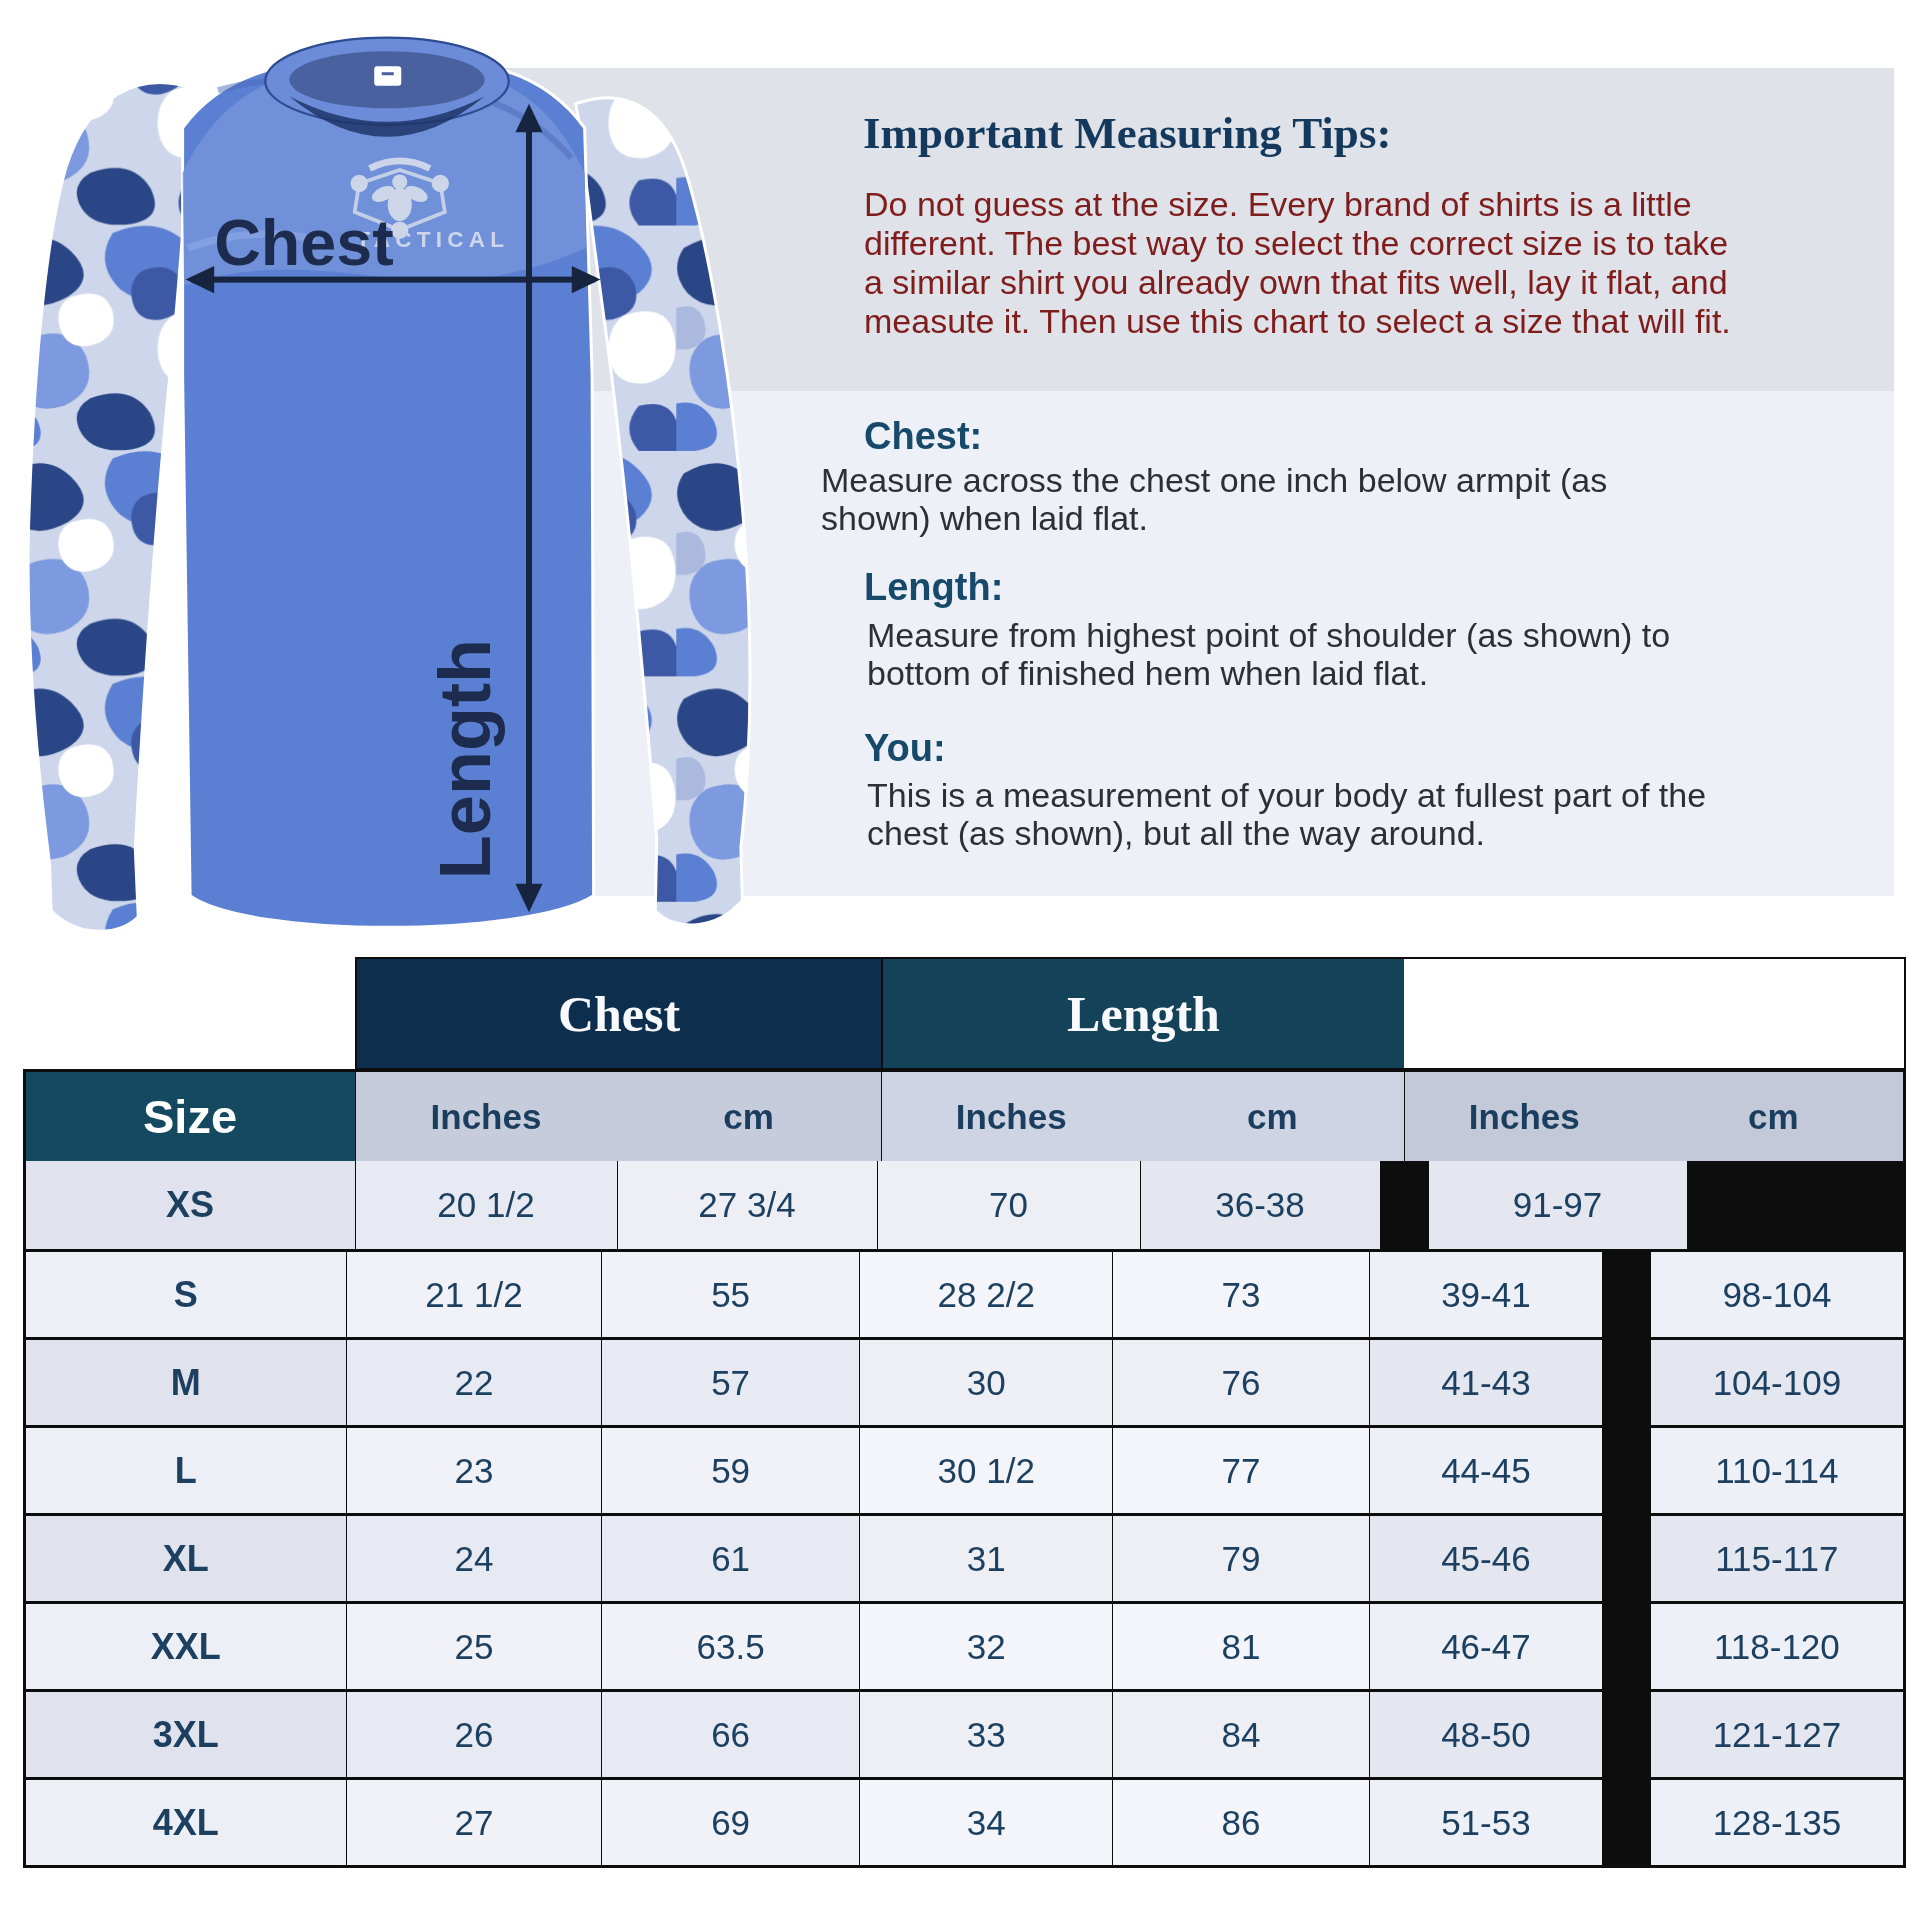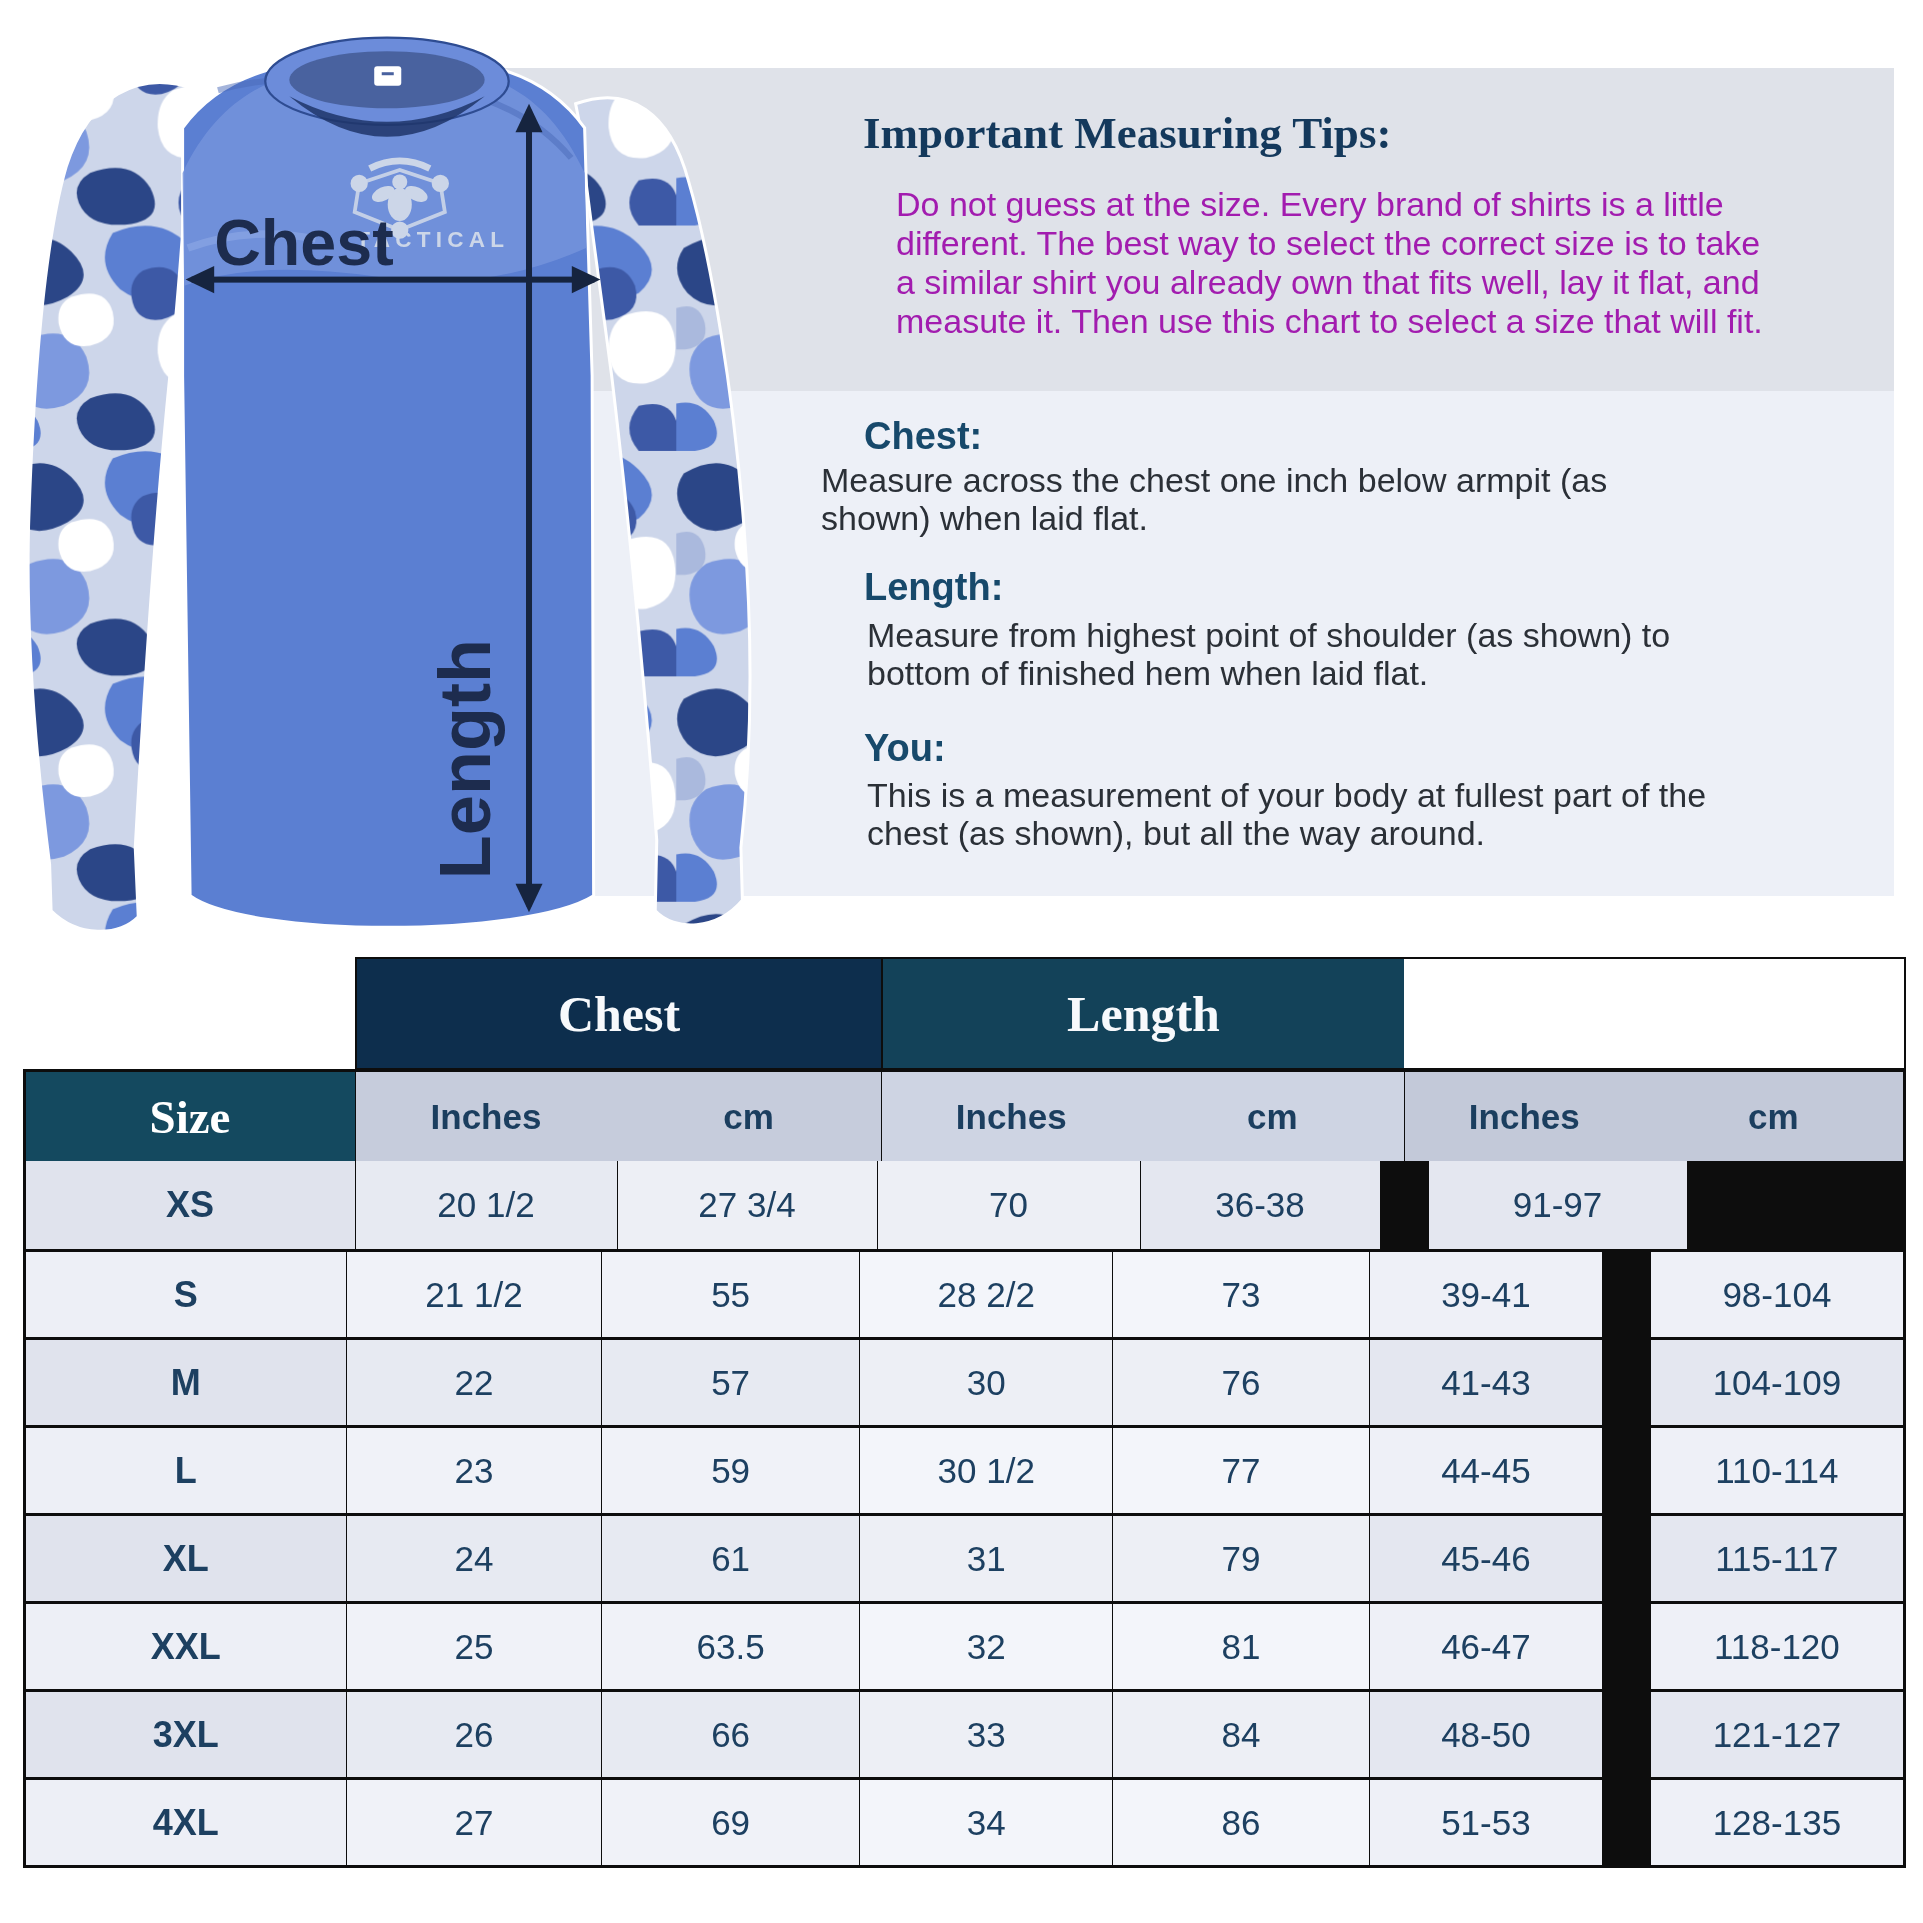--- a/index.html
+++ b/index.html
@@ -5,21 +5,21 @@
   html,body{margin:0;padding:0;background:#ffffff;}
   body{width:1924px;height:1924px;position:relative;overflow:hidden;
        font-family:"Liberation Sans","DejaVu Sans",sans-serif;}
   .abs{position:absolute;}
   
   #panel-intro{left:481px;top:68px;width:1413px;height:323px;background:#dfe2e9;}
   #panel-details{left:481px;top:391px;width:1413px;height:505px;background:#edf0f7;}
   
   .tips-title{left:863px;top:107px;width:1022px;font-family:"Liberation Serif","DejaVu Serif",serif;
               font-weight:bold;font-size:45px;color:#14395c;}
-  .tips-intro{left:864px;top:185px;width:1014px;font-size:34px;line-height:39px;color:#a21caf;white-space:pre-line;margin-left:32px;}
+  .tips-intro{left:864px;top:185px;width:1014px;font-size:34px;line-height:39px;color:#7f1d1d;white-space:pre-line;}
   .tip-head{width:751px;font-size:38px;font-weight:bold;color:#17496b;}
   .tip-body{width:1014px;font-size:34px;line-height:38px;color:#2b3037;white-space:pre-line;}
   #tip-head-chest{left:864px;top:415px;} #tip-body-chest{left:821px;top:461px;}
   #tip-head-length{left:864px;top:566px;} #tip-body-length{left:867px;top:616px;}
   #tip-head-you{left:864px;top:727px;} #tip-body-you{left:867px;top:776px;}
   
   #shirt{left:0;top:0;width:789px;height:962px;}
   
   #trow1{left:355px;top:957px;width:1551px;height:113px;display:flex;border:2.3px solid #0d0d0d;box-sizing:border-box;}
   #trow1 .g{flex:0 0 auto;display:flex;align-items:center;justify-content:center;box-sizing:border-box;
@@ -32,21 +32,21 @@
   .trow.sub{height:89px;}
   .trow + .trow{border-top:3px solid #0d0d0d;}
   .trow .c{box-sizing:border-box;display:flex;align-items:center;justify-content:center;
            font-size:35px;color:#1d4061;}
   .trow .c + .c{border-left:1.5px solid #0d0d0d;}
   .c.w-size{width:329px;} .c.w-cin{width:262px;} .c.w-ccm{width:265px;}
   .c.w-lin{width:260px;} .c.w-lcm{width:263px;} .c.w-yin{width:240px;} .c.w-ycm{width:259px;margin-left:48px;}
   .c.sizecell{font-weight:bold;font-size:36px;}
   
   .sub .sizehead{width:329px;background:#14495f;color:#ffffff;
-      font-family:Liberation Serif, serif;font-weight:bold;font-size:47px;}
+      font-family:Liberation Sans, sans-serif;font-weight:bold;font-size:47px;}
   .sub .units{display:flex;}
   .sub .units span{display:flex;align-items:center;justify-content:center;font-weight:bold;font-size:35px;color:#1b3e5f;}
   .sub .u-chest{width:526px;background:#c6ccdc;}
   .sub .u-length{width:523px;background:#ced4e3;}
   .sub .u-you{width:499px;background:#c3c9d9;}
   .u-chest span:nth-child(1){width:262px;} .u-chest span:nth-child(2){width:265px;}
   .u-length span:nth-child(1){width:260px;} .u-length span:nth-child(2){width:263px;}
   .u-you span:nth-child(1){width:240px;} .u-you span:nth-child(2){width:259px;}
   
   .odd .w-size{background:#e0e3ed;} .odd .w-cin,.odd .w-ccm{background:#e7eaf2;}

